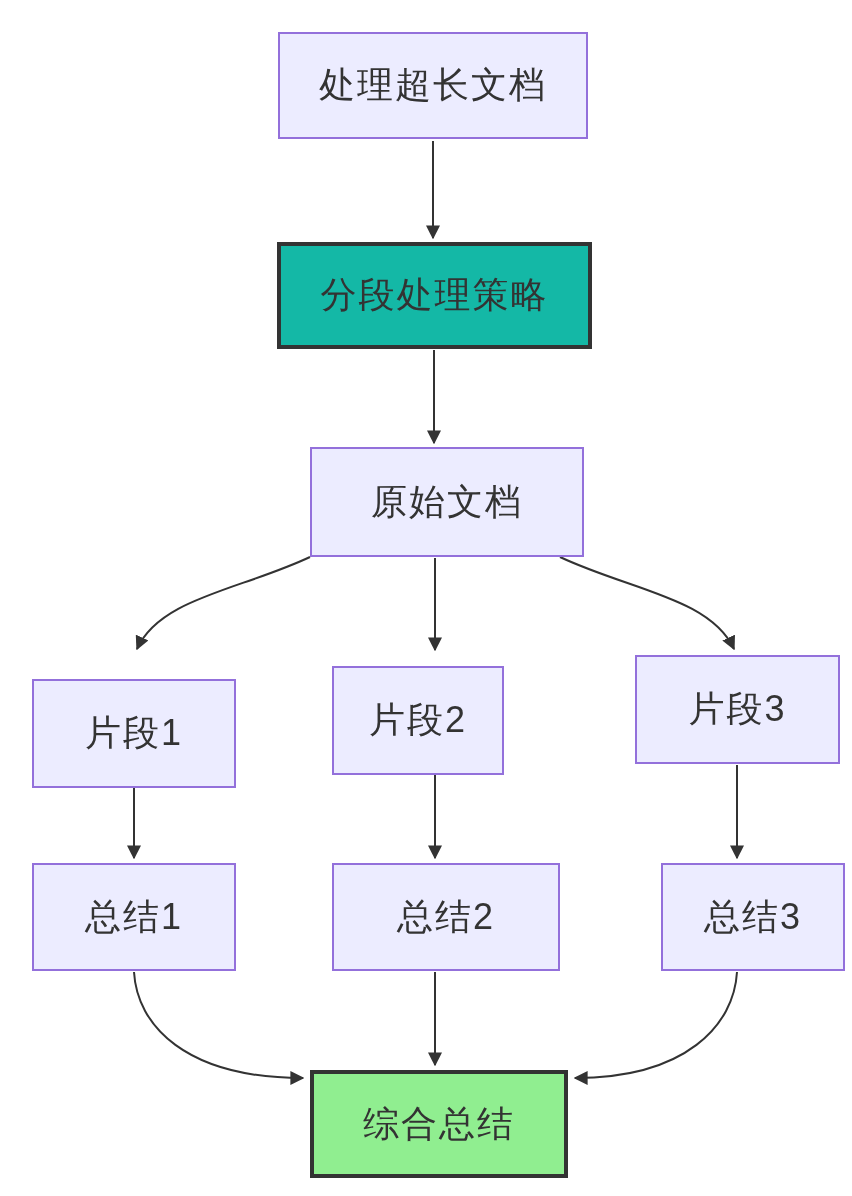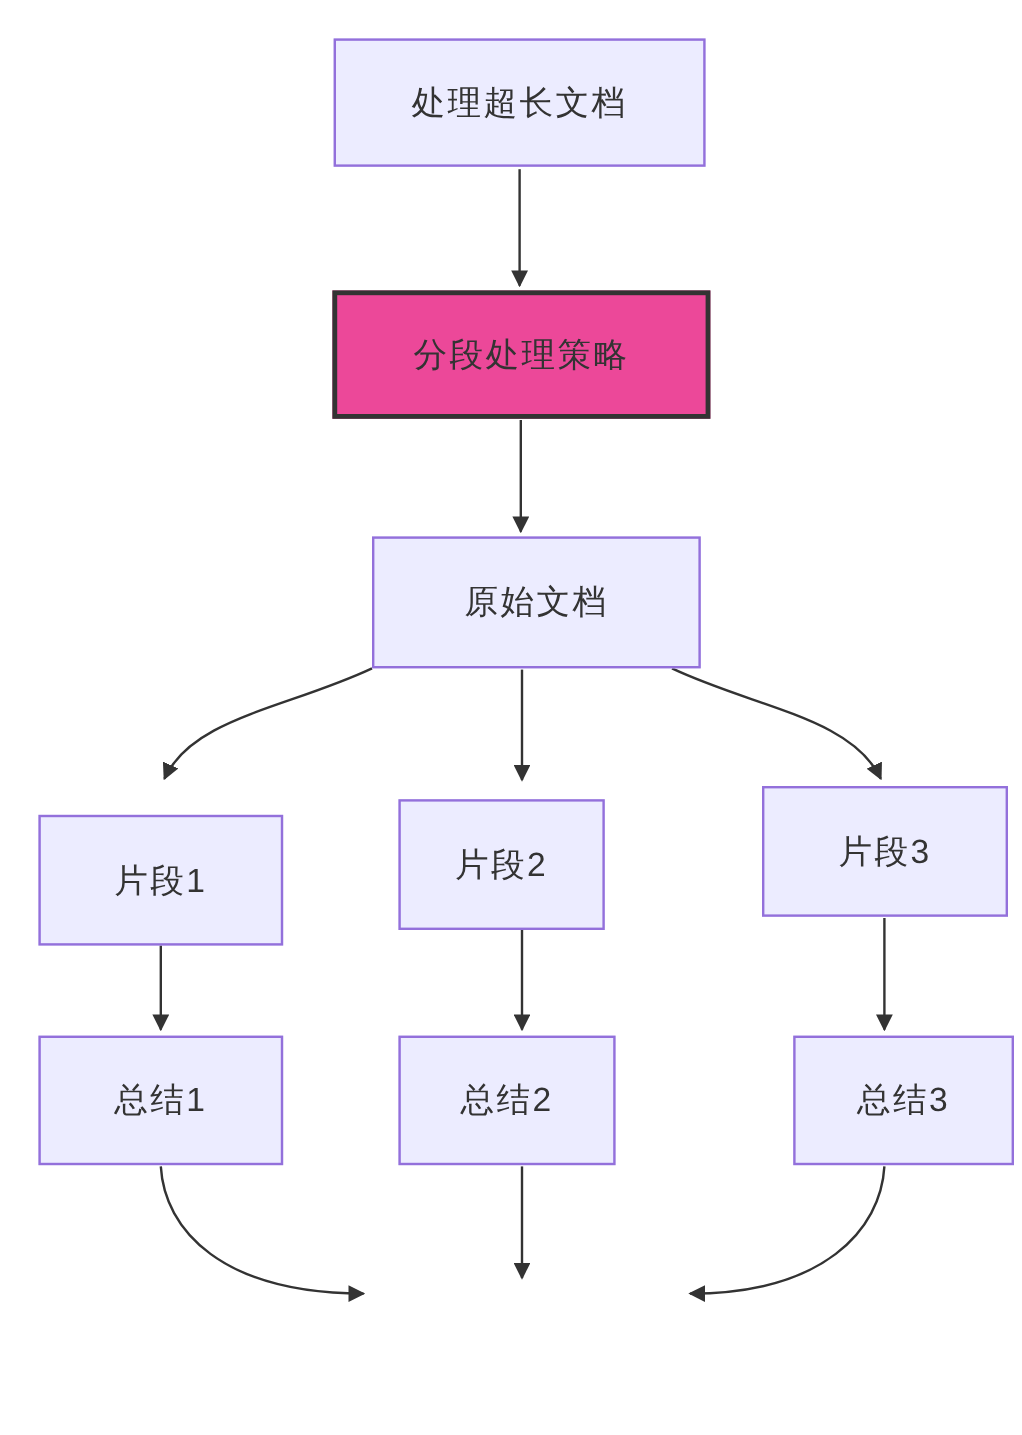--- a/index.html
+++ b/index.html
@@ -22,46 +22,46 @@
     width: 852px;
     height: 1196px;
     pointer-events: none;
   }
   .node {
     position: absolute;
     display: flex;
     align-items: center;
     justify-content: center;
     box-sizing: border-box;
-    font-size: 28px;
+    font-size: 36px;
     letter-spacing: 2px;
     color: #333333;
     text-align: center;
     white-space: nowrap;
   }
   .node-default {
     background: #ECECFF;
     border: 2px solid #9370DB;
   }
   .node-strategy-style {
-    background: #ec4899;
+    background: #14b8a6;
     border: 4px solid #333333;
   }
   .node-final-style {
     background: #90EE90;
     border: 4px solid #333333;
   }
   #n-start    { left: 278px; top: 32px;   width: 310px; height: 107px; }
   #n-strategy { left: 277px; top: 242px;  width: 315px; height: 107px; }
   #n-doc      { left: 310px; top: 447px;  width: 274px; height: 110px; }
   #n-seg1     { left: 32px;  top: 655px;  width: 204px; height: 109px; margin-top: 24px; }
   #n-seg2     { left: 332px; top: 666px;  width: 172px; height: 109px; }
   #n-seg3     { left: 635px; top: 655px;  width: 205px; height: 109px; }
   #n-sum1     { left: 32px;  top: 863px;  width: 204px; height: 108px; }
-  #n-sum2     { left: 332px; top: 863px;  width: 181px; height: 108px; }
+  #n-sum2     { left: 332px; top: 863px;  width: 228px; height: 108px; }
   #n-sum3     { left: 661px; top: 863px;  width: 184px; height: 108px; }
   #n-final    { left: 310px; top: 1070px; width: 258px; height: 108px; }
 </style>
 </head>
 <body>
 
 <div class="diagram">
 
   <svg class="edge-layer" viewBox="0 0 852 1196" xmlns="http://www.w3.org/2000/svg">
     <defs>
@@ -95,14 +95,15 @@
   <div class="node node-default" id="n-seg2">片段2</div>
 
   <div class="node node-default" id="n-seg3">片段3</div>
 
   <div class="node node-default" id="n-sum1">总结1</div>
 
   <div class="node node-default" id="n-sum2">总结2</div>
 
   <div class="node node-default" id="n-sum3">总结3</div>
 
+  <div class="node node-final-style" id="n-final">综合总结</div>
 
 </div>
 
 </body></html>

